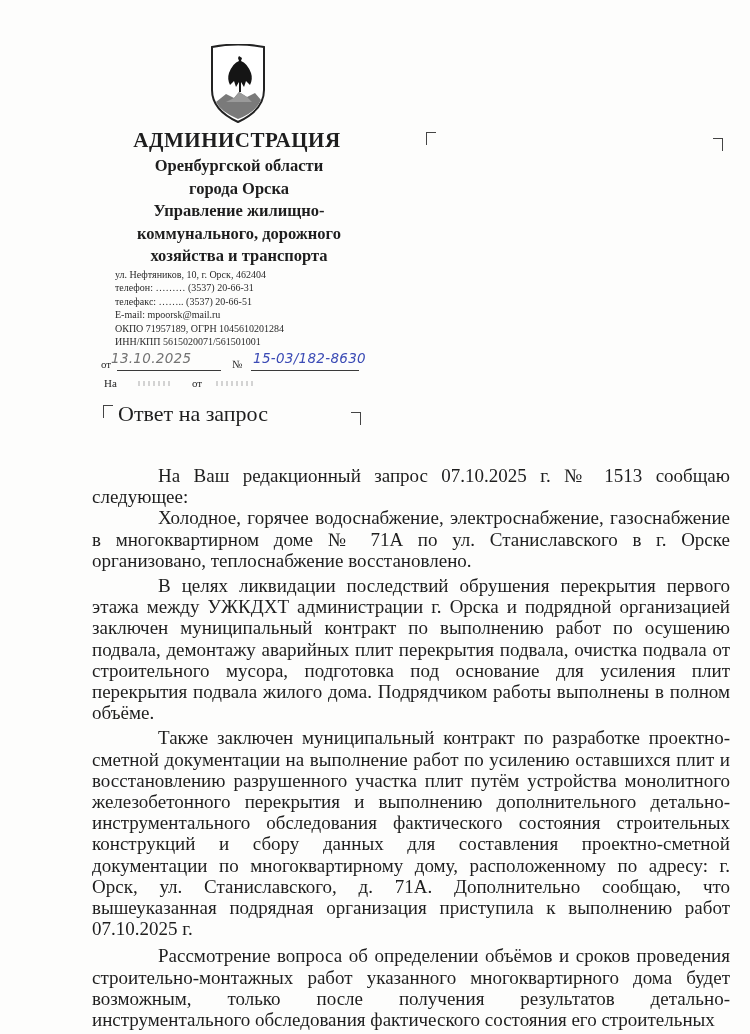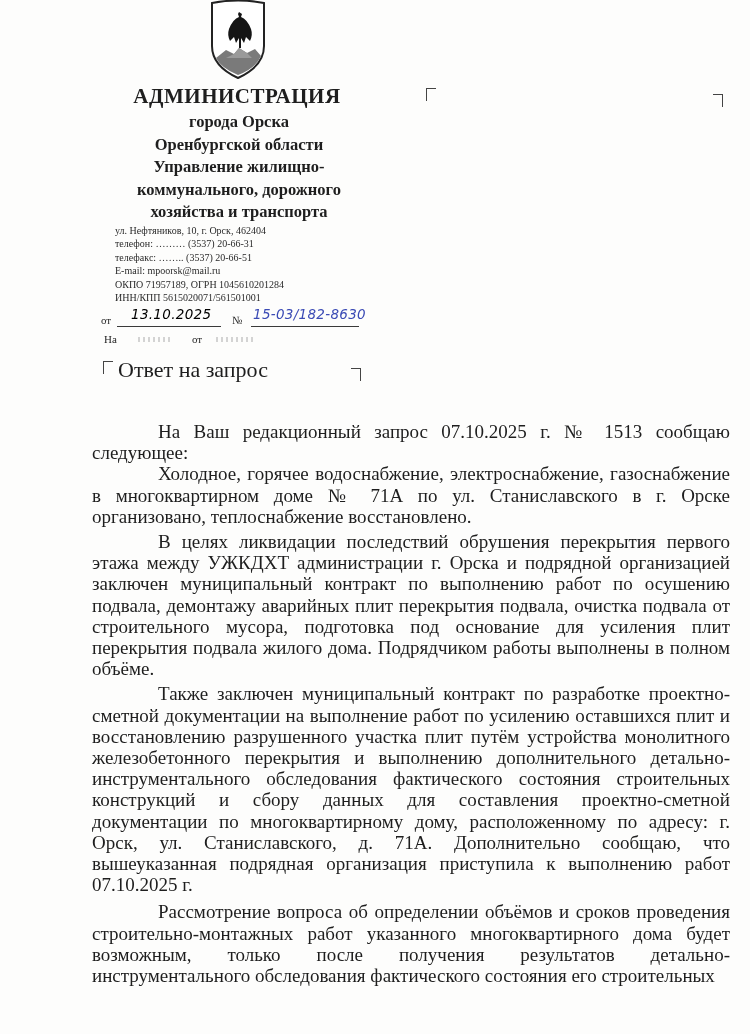--- a/index.html
+++ b/index.html
@@ -3,21 +3,21 @@
   <meta charset="utf-8">
   <style>
     html, body { margin: 0; padding: 0; }
     body {
       width: 750px; height: 1034px; overflow: hidden;
       background: #fdfdfc;
       font-family: "Liberation Serif", "DejaVu Serif", serif;
       color: #1e1e1e;
       position: relative;
     }
-    .page { position: absolute; inset: 0; }
+    .page { position: absolute; inset: 0; margin-top: 44px; }
 
     
     .emblem { position: absolute; left: 206px; top: 0; width: 64px; height: 80px; }
     .org-title {
       position: absolute; left: 120px; width: 234px; top: 84px;
       text-align: center; font-weight: bold; font-size: 21px; letter-spacing: 0.5px;
     }
     .org-lines {
       position: absolute; left: 115px; width: 248px; top: 111px;
       text-align: center; font-weight: bold; font-size: 16.5px; line-height: 22.5px;
@@ -69,40 +69,40 @@
   <svg class="emblem" viewBox="0 0 64 80">
     <path d="M6 3 Q32 -2 58 3 L58 46 Q58 66 32 78 Q6 66 6 46 Z" fill="#fff" stroke="#222" stroke-width="2"></path>
     <path d="M10 58 L20 50 L28 54 L33 48 L41 53 L49 49 L55 56 Q50 68 32 75 Q15 68 10 58 Z" fill="#7a7a7a"></path>
     <path d="M20 58 L28 54 L33 48 L41 53 L46 58 Z" fill="#9a9a9a"></path>
     <path d="M33 12 l3 2 l-1 3 q6 2 10 12 q2 6 -1 12 l-4 -4 l-2 6 l-3 -5 v10 h-2 v-10 l-3 5 l-2 -6 l-4 4 q-3 -6 -1 -12 q4 -10 10 -12 l-1 -3 z" fill="#151515"></path>
   </svg>
 
   <div class="org-title">АДМИНИСТРАЦИЯ</div>
 
   <div class="org-lines">
+    <div>Оренбургской области</div>
     <div>города Орска</div>
-    <div>Оренбургской области</div>
     <div>Управление жилищно-</div>
     <div>коммунального, дорожного</div>
     <div>хозяйства и транспорта</div>
   </div>
 
   <div class="contacts">
     <div>ул. Нефтяников, 10, г. Орск, 462404</div>
     <div>телефон:  ……… (3537) 20-66-31</div>
     <div>телефакс:  …….. (3537) 20-66-51</div>
     <div>E-mail: mpoorsk@mail.ru</div>
     <div>ОКПО  71957189, ОГРН  1045610201284</div>
     <div>ИНН/КПП  5615020071/561501001</div>
   </div>
 
   <div class="reg-row">
     <span class="lbl" style="left:0">от</span>
     <span class="uline" style="left:16px; width:104px"></span>
-    <span class="hw" style="left: 30px; color: #000000;">13.10.2025</span>
+    <span class="hw" style="left: 10px; color: #737373;">13.10.2025</span>
     <span class="lbl" style="left:131px">№</span>
     <span class="uline" style="left:150px; width:108px"></span>
     <span class="hw" style="left: 152px; color: rgb(59, 75, 181);">15-03/182-8630</span>
   </div>
 
   <div class="ref-row">
     <span class="lbl" style="left:0">На</span>
     <span class="blur" style="left:34px; width:34px"></span>
     <span class="lbl" style="left:88px">от</span>
     <span class="blur" style="left:112px; width:40px"></span>

